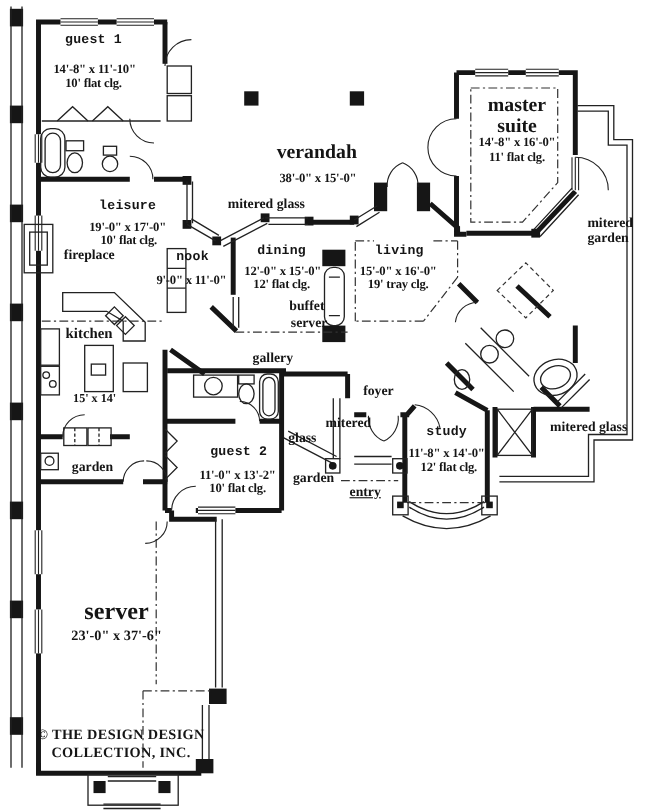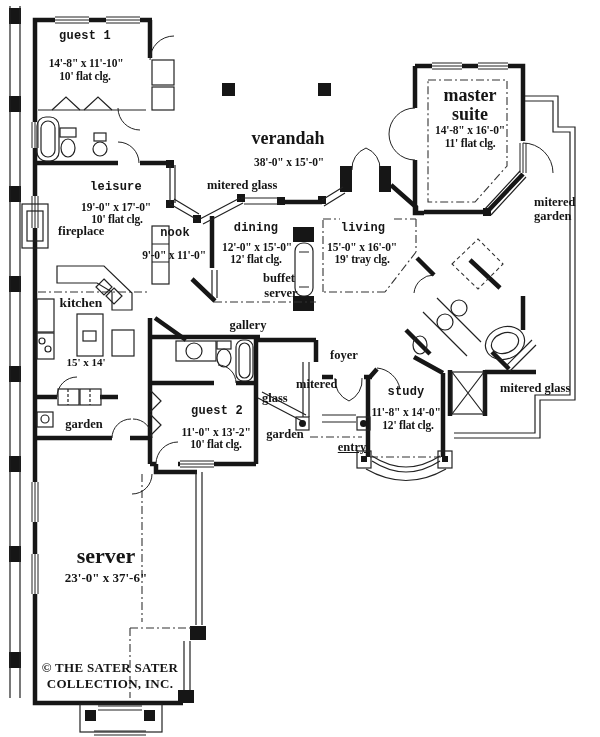--- a/index.html
+++ b/index.html
@@ -25,21 +25,21 @@
   .din{left:256px;top:222px;} .did{left:257px;top:241px;} .dic{left:256px;top:253px;}
   .lin{left:363px;top:222px;} .lid{left:362px;top:241px;} .lic{left:362px;top:253px;}
   .bu1{left:279px;top:272px;} .bu2{left:281px;top:287px;}
   .pg1{left:534px;top:196px;} .pg2{left:534px;top:210px;}
   .kin{left:81px;top:296px;font-size:13.5px;} .kid{left:86px;top:357px;font-size:11px;}
   .ga{left:248px;top:319px;}
   .fo{left:344px;top:349px;}
   .mg1{left:262px;top:378px;margin-left:34px;} .mg2{left:262px;top:392px;text-align:right;}
   .g2n{left:217px;top:405px;} .g2d{left:216px;top:426px;} .g2c{left:216px;top:438px;}
   .gd{left:285px;top:428px;}
-  .en{left:352px;top:441px;text-decoration:underline;}
+  .en{left:332px;top:441px;text-decoration:underline;}
   .stn{left:406px;top:386px;} .std{left:406px;top:406px;} .stc{left:408px;top:419px;}
   .mgr{left:500px;top:382px;}
   .ut{left:84px;top:418px;}
   .gan{left:106px;top:544px;font-size:22px;} .gad{left:106px;top:571px;font-size:13px;}
   .cp1{left:110px;top:661px;font-size:13px;letter-spacing:.3px;}
   .cp2{left:110px;top:677px;font-size:13px;letter-spacing:.3px;}
 </style>
 </head>
 <body>
 
@@ -293,15 +293,15 @@
   <div class="lbl d std">11'-8" x 14'-0"</div>
   <div class="lbl d stc">12' flat clg.</div>
 
   <div class="lbl s la mgr">mitered glass</div>
 
   <div class="lbl s ut">garden</div>
 
   <div class="lbl gan">server</div>
   <div class="lbl gad">23'-0" x 37'-6"</div>
 
-  <div class="lbl cp1">© THE SATER SATER</div>
+  <div class="lbl cp1">© THE DESIGN DESIGN</div>
   <div class="lbl cp2">COLLECTION, INC.</div>
 </div>
 
 </body></html>

